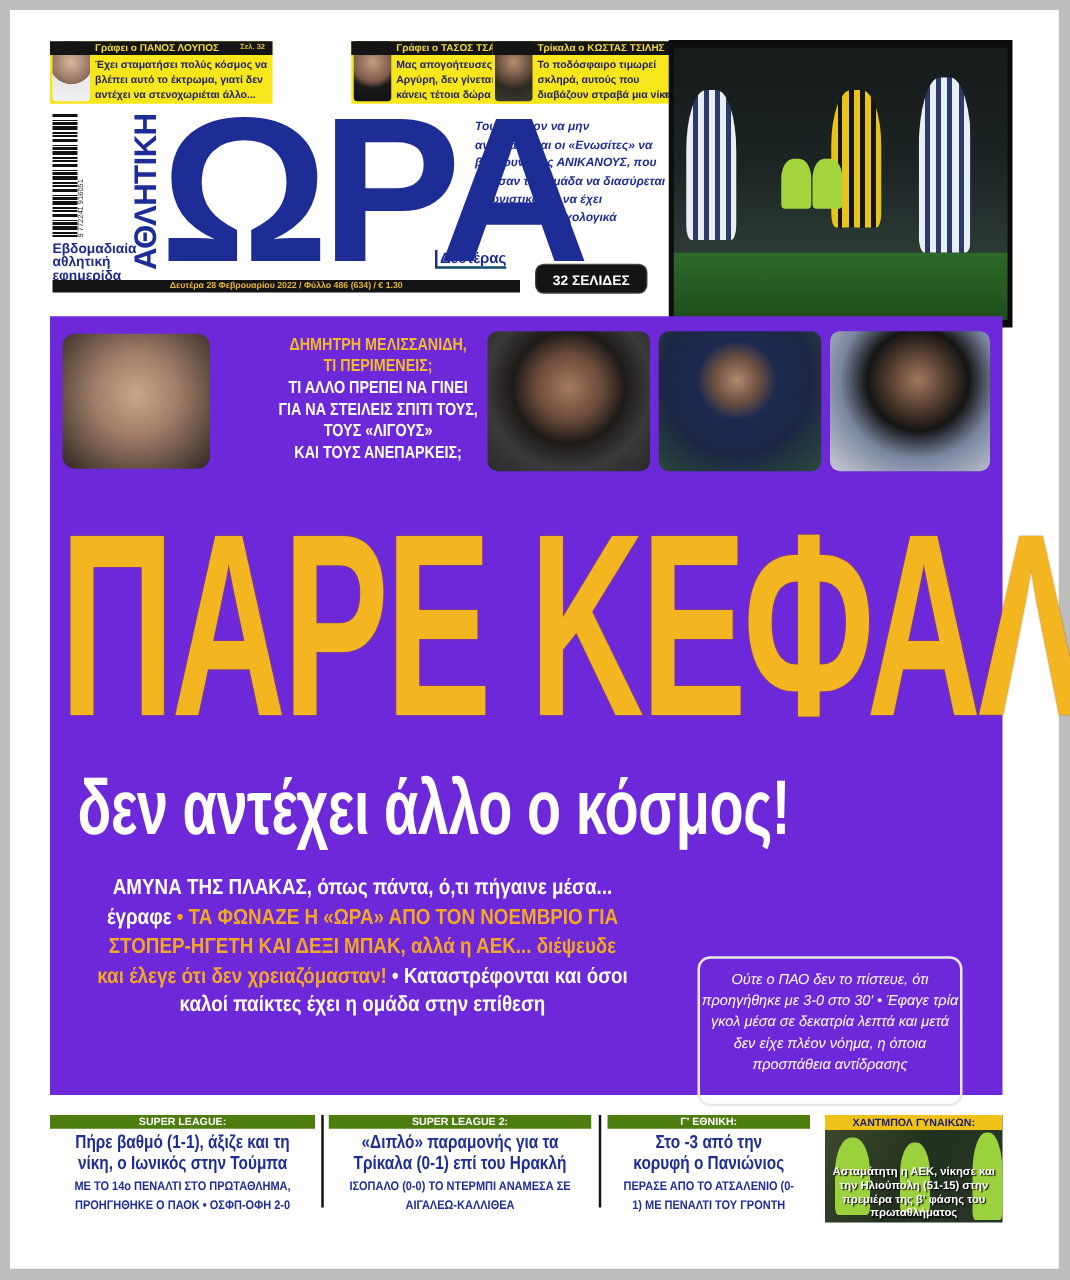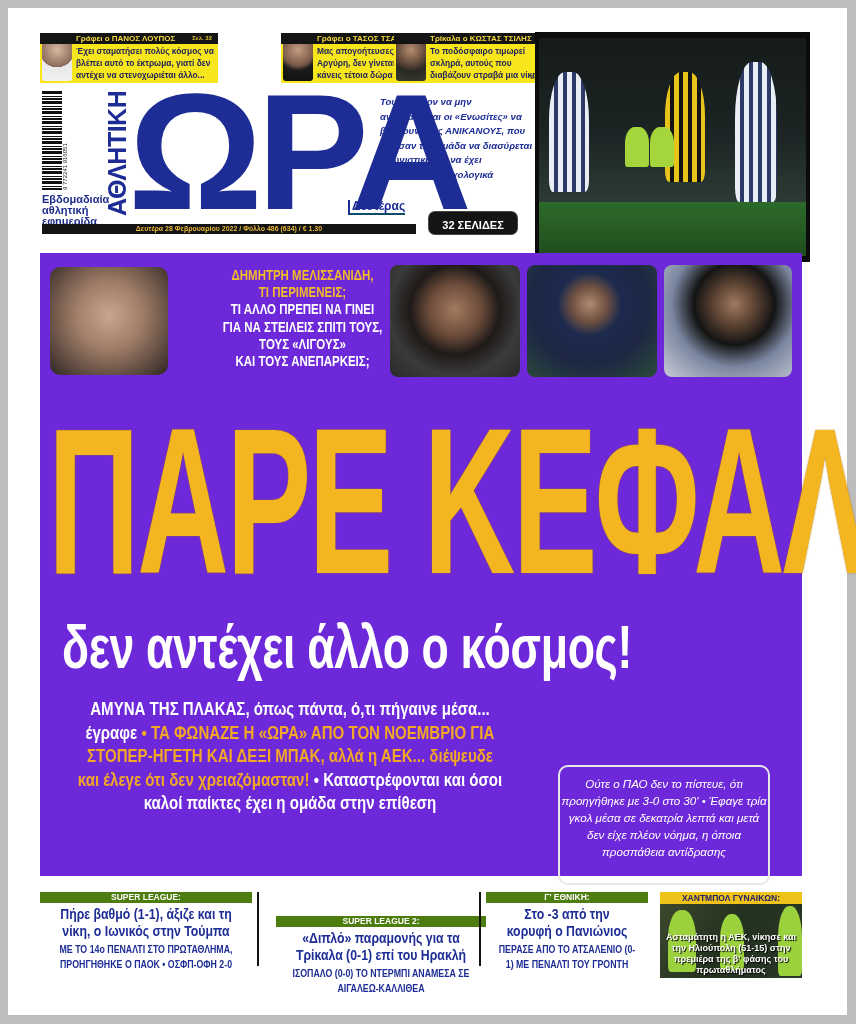--- a/index.html
+++ b/index.html
@@ -120,21 +120,21 @@
 
   <div class="side-box">Ούτε ο ΠΑΟ δεν το πίστευε, ότι προηγήθηκε με 3-0 στο 30' • Έφαγε τρία γκολ μέσα σε δεκατρία λεπτά και μετά δεν είχε πλέον νόημα, η όποια προσπάθεια αντίδρασης</div>
 </div>
 
 <div class="bottom-col" style="left:40px;width:212px;">
   <div class="lbl">SUPER LEAGUE:</div>
   <div class="title">Πήρε βαθμό (1-1), άξιζε και τη νίκη, ο Ιωνικός στην Τούμπα</div>
   <div class="sub">ΜΕ ΤΟ 14ο ΠΕΝΑΛΤΙ ΣΤΟ ΠΡΩΤΑΘΛΗΜΑ, ΠΡΟΗΓΗΘΗΚΕ Ο ΠΑΟΚ • ΟΣΦΠ-ΟΦΗ 2-0</div>
 </div>
 <div class="vsep" style="left:257px;"></div>
-<div class="bottom-col" style="left:276px;width:210px;margin-top:24px;">
+<div class="bottom-col" style="left:263px;width:210px;">
   <div class="lbl">SUPER LEAGUE 2:</div>
   <div class="title">«Διπλό» παραμονής για τα Τρίκαλα (0-1) επί του Ηρακλή</div>
   <div class="sub">ΙΣΟΠΑΛΟ (0-0) ΤΟ ΝΤΕΡΜΠΙ ΑΝΑΜΕΣΑ ΣΕ ΑΙΓΑΛΕΩ-ΚΑΛΛΙΘΕΑ</div>
 </div>
 <div class="vsep" style="left:479px;"></div>
 <div class="bottom-col" style="left:486px;width:162px;">
   <div class="lbl">Γ' ΕΘΝΙΚΗ:</div>
   <div class="title">Στο -3 από την κορυφή ο Πανιώνιος</div>
   <div class="sub">ΠΕΡΑΣΕ ΑΠΟ ΤΟ ΑΤΣΑΛΕΝΙΟ (0-1) ΜΕ ΠΕΝΑΛΤΙ ΤΟΥ ΓΡΟΝΤΗ</div>
 </div>

